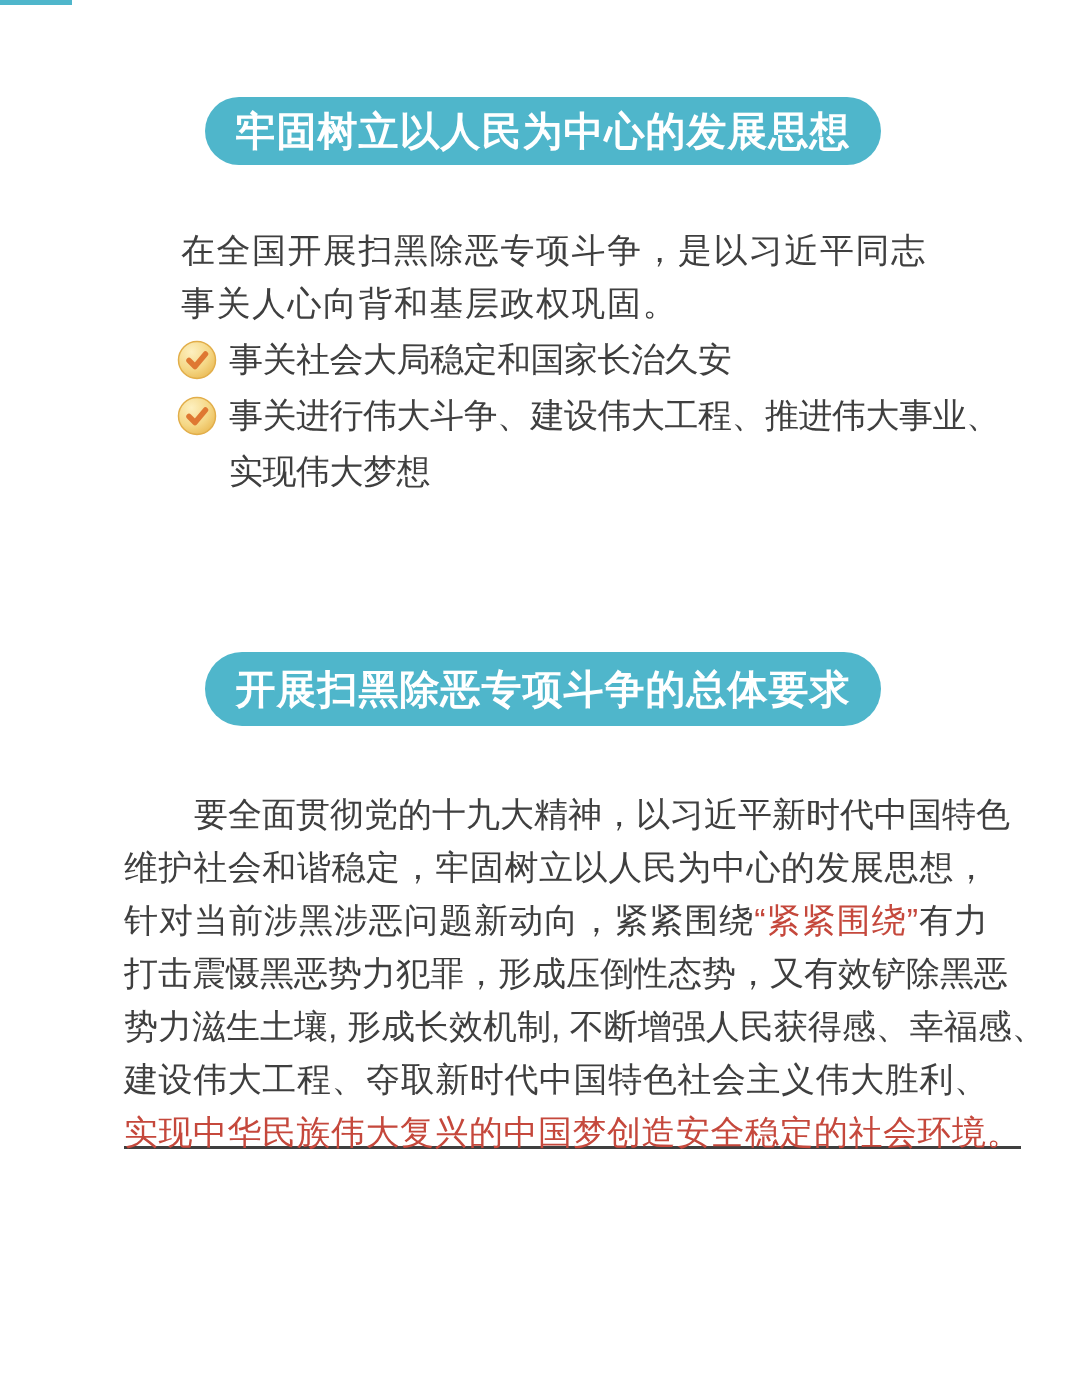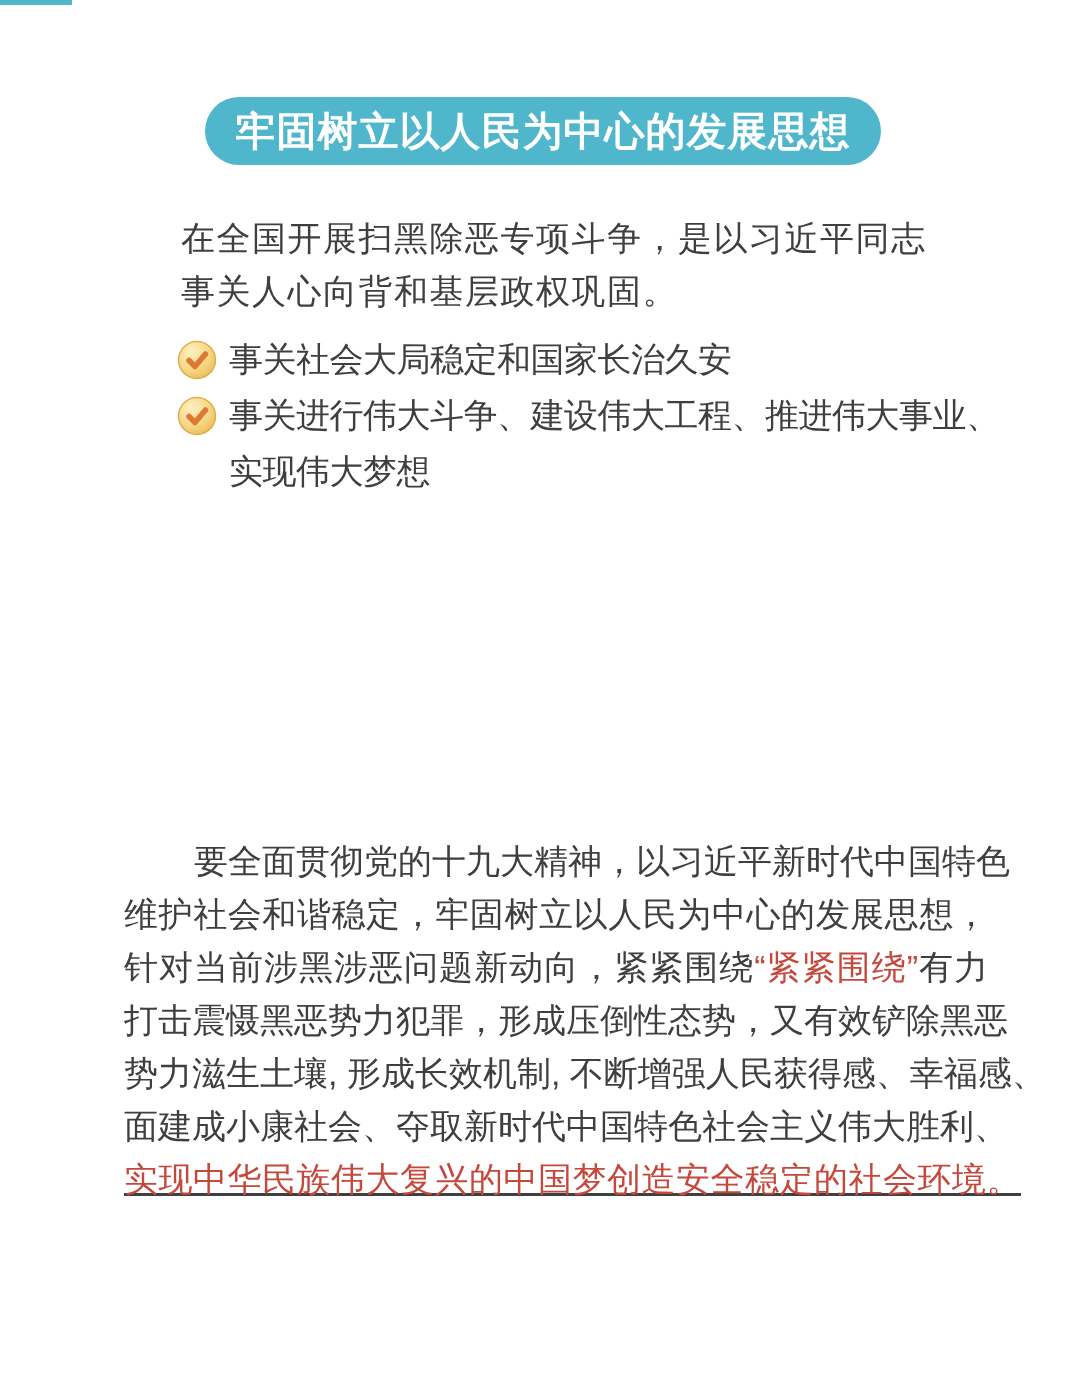--- a/index.html
+++ b/index.html
@@ -29,41 +29,41 @@
     background:var(--color-teal);
     border-radius:40px;
     display:flex;align-items:center;justify-content:center;
     color:var(--color-banner_text);
     font-size:40px;font-weight:700;letter-spacing:1px;
     white-space:nowrap;
   }
   .banner-1{top:97px;height:68px;}
   .banner-2{top:652px;height:74px;}
   .intro{
-    position:absolute;left:181px;top:212px;width:780px;
+    position:absolute;left:181px;top:224px;width:780px;
     color:var(--color-text);
     font-size:34px;line-height:53px;letter-spacing:1.5px;
   }
   .bullets{
     position:absolute;left:177px;top:331px;width:830px;
   }
   .bullet-item{
     display:flex;align-items:flex-start;
   }
   .check-icon{
     flex:0 0 40px;width:40px;height:40px;
     margin:9px 12px 0 0;
   }
   .bullet-text{
     color:var(--color-text);
     font-size:34px;line-height:56px;letter-spacing:-0.5px;
     white-space:nowrap;
   }
   .body2{
-    position:absolute;left:124px;top:788px;width:864px;margin-top:47px;
+    position:absolute;left:124px;top:788px;width:864px;
   }
   .p2-line{
     color:var(--color-text);
     font-size:34px;line-height:53px;
     height:53px;
     text-align:justify;
     text-align-last:justify;
     white-space:nowrap;
   }
   .p2-line.indent{text-indent:70px;}
@@ -115,24 +115,27 @@
         <path d="M12 20.5 L18 26.5 L28.5 14" fill="none" stroke="#df7832" stroke-width="5.5" stroke-linecap="round" stroke-linejoin="round"></path>
       </svg>
       <div class="bullet-text">
         <div>事关进行伟大斗争、建设伟大工程、推进伟大事业、</div>
         <div>实现伟大梦想</div>
       </div>
     </div>
 
   </div>
 
+  <div class="banner banner-2">
+    <span>开展扫黑除恶专项斗争的总体要求</span>
+  </div>
 
   <div class="body2">
     <div class="p2-line indent"><span>要全面贯彻党的十九大精神，以习近平新时代中国特色</span></div>
     <div class="p2-line"><span>维护社会和谐稳定，牢固树立以人民为中心的发展思想，</span></div>
     <div class="p2-line"><span>针对当前涉黑涉恶问题新动向，紧紧围绕</span><span class="red">“紧紧围绕”</span><span>有力</span></div>
     <div class="p2-line"><span>打击震慑黑恶势力犯罪，形成压倒性态势，又有效铲除黑恶</span></div>
     <div class="p2-line"><span>势力滋生土壤, 形成长效机制, 不断增强人民获得感、幸福感、</span></div>
-    <div class="p2-line"><span>面建成小康社会、夺取新时代中国特色社会主义伟大胜利、</span></div>
+    <div class="p2-line"><span>建设伟大工程、夺取新时代中国特色社会主义伟大胜利、</span></div>
     <div class="p2-line last"><span class="red">实现中华民族伟大复兴的中国梦创造安全稳定的社会环境。</span></div>
   </div>
 
 </div>
 
 </body></html>

